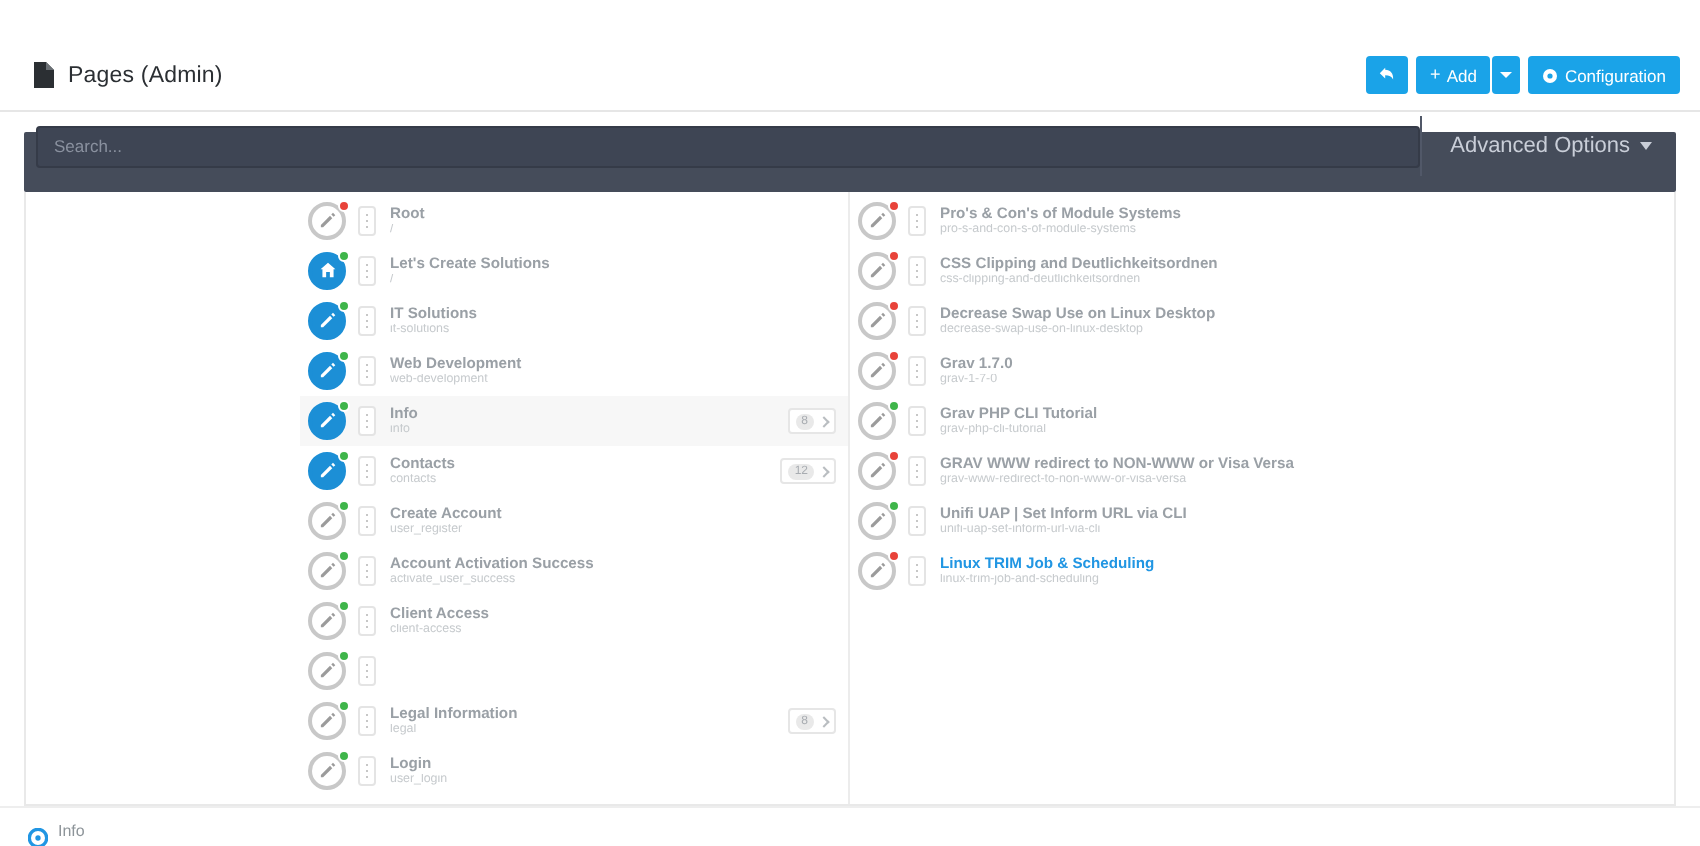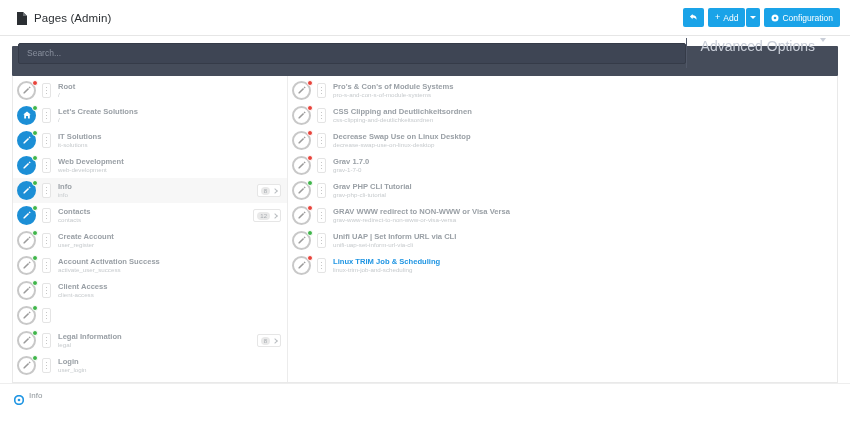--- a/index.html
+++ b/index.html
@@ -12,20 +12,21 @@
 
   
   .topbar {
     height: 36px;
     background: #ffffff;
     display: flex;
     align-items: center;
     justify-content: space-between;
     padding: 0 10px 0 16px;
     border-bottom: 1px solid #e6e6e6;
+    margin-top: 20px;
   }
   .title-group { display: flex; align-items: center; gap: 7px; }
   .page-icon { width: 11px; height: 13px; display: block; }
   .page-title { font-size: 11.5px; color: #2b2f33; letter-spacing: .1px; }
 
   .btn-group { display: flex; align-items: center; gap: 4px; }
   .btn {
     background: #1aa3e8;
     color: #ffffff;
     border: none;
@@ -71,24 +72,24 @@
     border-radius: 2px;
     color: #8d94a3;
     font-size: 8.5px;
     font-family: "Liberation Sans", sans-serif;
     padding: 0 8px;
     outline: none;
   }
   .search-field::placeholder { color: #8a919f; }
   .adv-options {
     display: flex;
-    align-items: flex-start;
+    align-items: center;
     gap: 5px;
     color: #c9ced8;
-    font-size: 14px;
+    font-size: 11px;
     padding: 0 12px 0 14px;
     height: 30px;
     cursor: pointer;
     border-left: 1px solid #515868;
     white-space: nowrap;
   }
   .adv-caret {
     width: 0; height: 0;
     border-left: 3.5px solid transparent;
     border-right: 3.5px solid transparent;
@@ -96,20 +97,21 @@
   }
 
   
   .panel {
     background: #ffffff;
     border: 1px solid #e9e9e9;
     border-top: none;
     height: 307px;
     display: flex;
     overflow: hidden;
+    justify-content: center;
   }
   .col {
     width: 275px;
     padding-top: 2px;
   }
   .col-left { border-right: 1px solid #ececec; }
 
   
   .row {
     display: flex;

